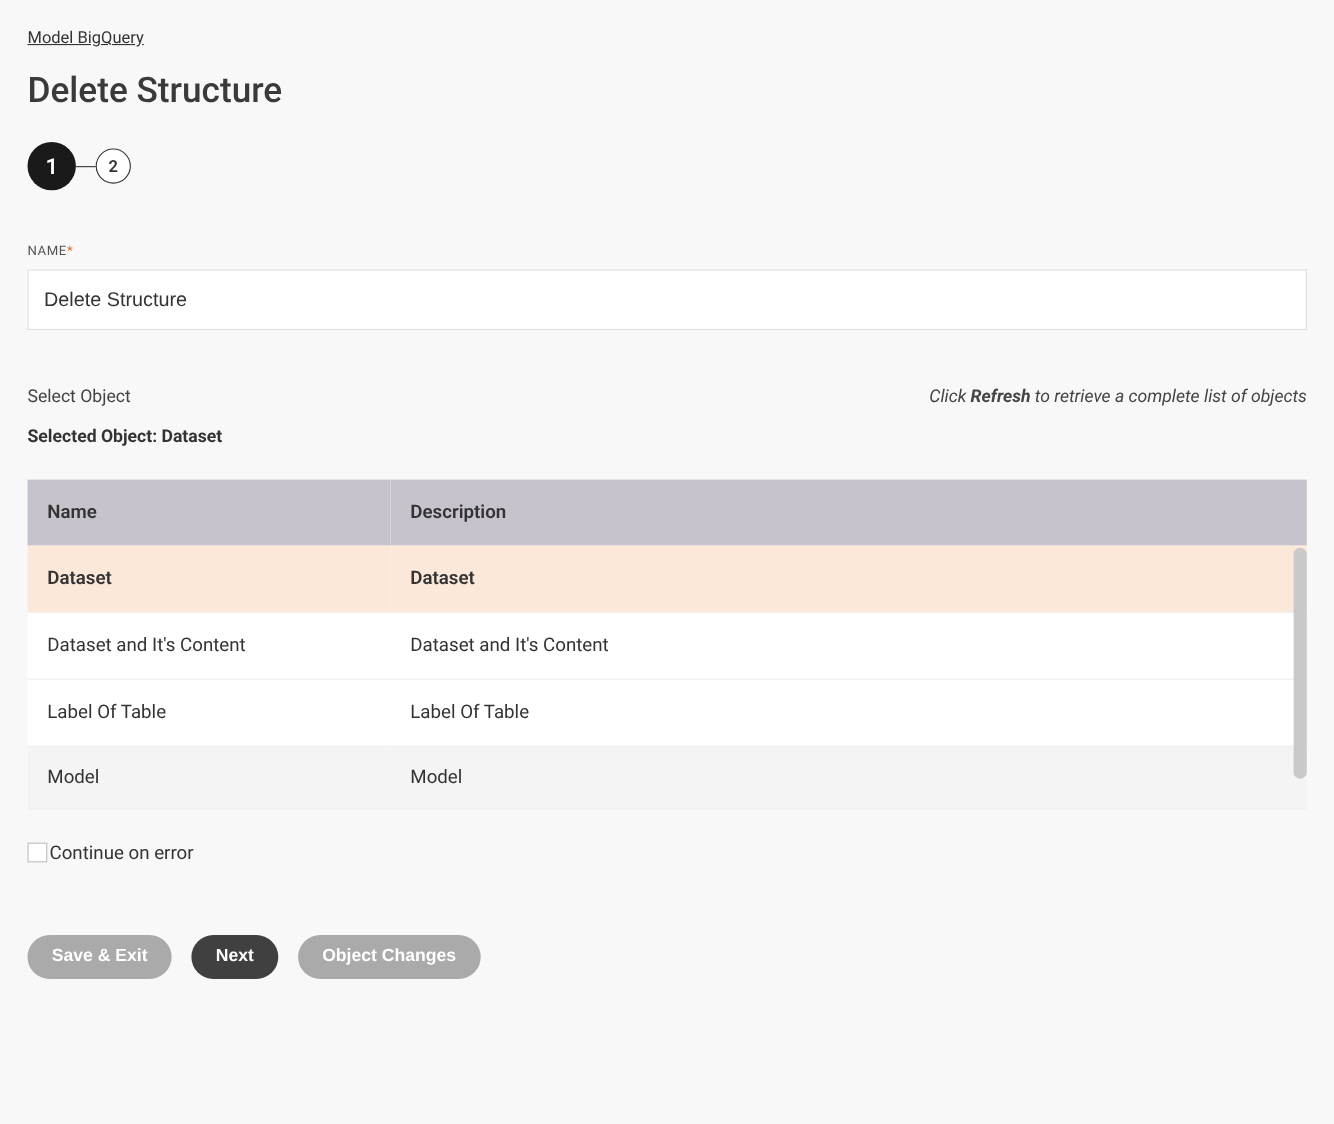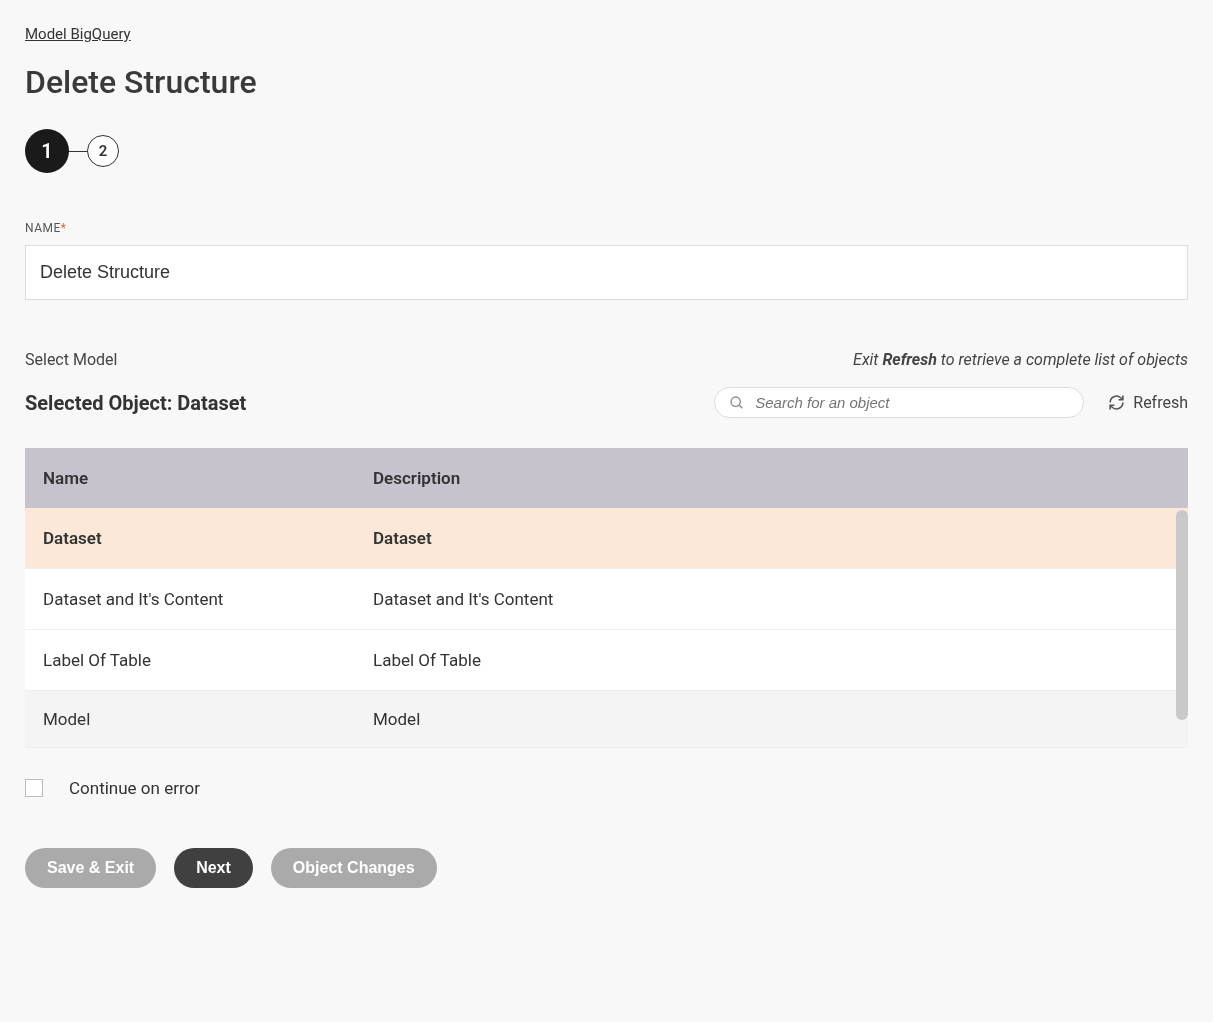--- a/index.html
+++ b/index.html
@@ -86,21 +86,21 @@
     color: #444;
   }
   .refresh-hint .b { font-weight: 700; }
   .selected-row {
     display: flex;
     justify-content: space-between;
     align-items: center;
     margin-bottom: 30px;
   }
   .selected-label {
-    font-size: 20px;
+    font-size: 16px;
     font-weight: 700;
     color: #333;
   }
   .search-refresh {
     display: flex;
     align-items: center;
     gap: 24px;
   }
   .search-box {
     display: flex;
@@ -164,23 +164,22 @@
     position: absolute;
     right: 0;
     top: 62px;
     width: 12px;
     height: 210px;
     background: #c9c9c9;
     border-radius: 6px;
   }
   .checkbox-row {
     display: flex;
-    align-items: center;
-    gap: 26px;
-    margin-bottom: 50px;
+    gap: 2px;
+    margin-bottom: 64px;
   }
   .checkbox {
     width: 18px;
     height: 18px;
     border: 1px solid #bbb;
     background: #fff;
   }
   .checkbox-label { font-size: 17px; color: #333; }
   .buttons { display: flex; gap: 18px; }
   .btn {
@@ -209,47 +208,29 @@
   <div class="step-connector"></div>
   <div class="step inactive">2</div>
 </div>
 
 <div class="field-label">
   <span>NAME</span><span class="req">*</span>
 </div>
 <input class="text-input" type="text" value="Delete Structure" style="">
 
 <div class="select-row">
-  <div class="select-label">Select Model</div>
+  <div class="select-label">Select Object</div>
   <div class="refresh-hint">
-    <span>Exit </span><span class="b">Refresh</span><span> to retrieve a complete list of objects</span>
+    <span>Click </span><span class="b">Refresh</span><span> to retrieve a complete list of objects</span>
   </div>
 </div>
 
 <div class="selected-row">
   <div class="selected-label">
     <span>Selected Object: </span><span>Dataset</span>
-  </div>
-  <div class="search-refresh">
-    <div class="search-box">
-      <svg width="16" height="16" viewBox="0 0 24 24" fill="none" stroke="#888" stroke-width="2">
-          <circle cx="10" cy="10" r="7"></circle>
-          <line x1="20" y1="20" x2="15" y2="15"></line>
-        </svg>
-      <input type="text" placeholder="Search for an object" style="">
-    </div>
-    <div class="refresh-btn">
-      <svg width="17" height="17" viewBox="0 0 24 24" fill="none" stroke="#555" stroke-width="2.2">
-          <path d="M21 2v6h-6"></path>
-          <path d="M3 12a9 9 0 0 1 15-6.7L21 8"></path>
-          <path d="M3 22v-6h6"></path>
-          <path d="M21 12a9 9 0 0 1-15 6.7L3 16"></path>
-        </svg>
-      <span>Refresh</span>
-    </div>
   </div>
 </div>
 
 <div class="table-wrap">
   <table>
     <thead>
       <tr>
         <th>Name</th>
         <th>Description</th>
       </tr>

